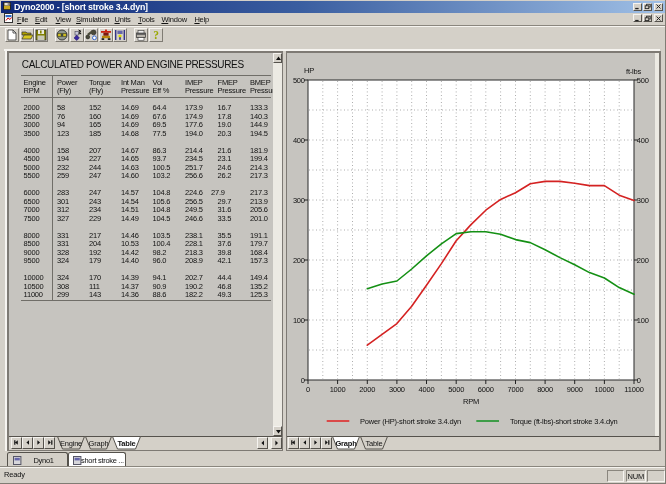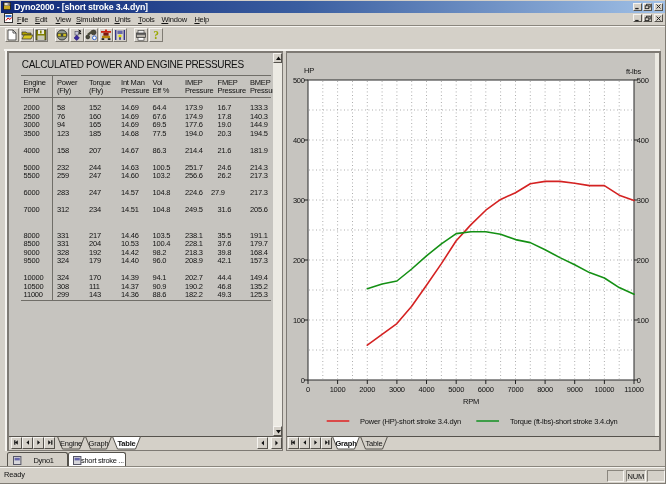--- a/index.html
+++ b/index.html
@@ -181,20 +181,30 @@
 <div class="a" style="left:0;top:92.85000000000002px;width:263px;height:8.5px">
       <span class="a" style="left:14.5px">4000</span>
       <span class="a" style="left:48.0px">158</span>
       <span class="a" style="left:80.0px">207</span>
       <span class="a" style="left:112.0px">14.67</span>
       <span class="a" style="left:143.5px">86.3</span>
       <span class="a" style="left:176.0px">214.4</span>
       <span class="a" style="left:208.5px">21.6</span>
       <span class="a" style="left:241.0px">181.9</span>
     </div>
+<div class="a" style="left:0;top:101.34px;width:263px;height:8.5px">
+      <span class="a" style="left:14.5px">4500</span>
+      <span class="a" style="left:48.0px">194</span>
+      <span class="a" style="left:80.0px">227</span>
+      <span class="a" style="left:112.0px">14.65</span>
+      <span class="a" style="left:143.5px">93.7</span>
+      <span class="a" style="left:176.0px">234.5</span>
+      <span class="a" style="left:208.5px">23.1</span>
+      <span class="a" style="left:241.0px">199.4</span>
+    </div>
 <div class="a" style="left:0;top:109.83000000000001px;width:263px;height:8.5px">
       <span class="a" style="left:14.5px">5000</span>
       <span class="a" style="left:48.0px">232</span>
       <span class="a" style="left:80.0px">244</span>
       <span class="a" style="left:112.0px">14.63</span>
       <span class="a" style="left:143.5px">100.5</span>
       <span class="a" style="left:176.0px">251.7</span>
       <span class="a" style="left:208.5px">24.6</span>
       <span class="a" style="left:241.0px">214.3</span>
     </div>
@@ -211,29 +221,49 @@
 <div class="a" style="left:0;top:135.3px;width:263px;height:8.5px">
       <span class="a" style="left:14.5px">6000</span>
       <span class="a" style="left:48.0px">283</span>
       <span class="a" style="left:80.0px">247</span>
       <span class="a" style="left:112.0px">14.57</span>
       <span class="a" style="left:143.5px">104.8</span>
       <span class="a" style="left:176.0px">224.6</span>
       <span class="a" style="left:202px">27.9</span>
       <span class="a" style="left:241.0px">217.3</span>
     </div>
+<div class="a" style="left:0;top:143.79000000000002px;width:263px;height:8.5px">
+      <span class="a" style="left:14.5px">6500</span>
+      <span class="a" style="left:48.0px">301</span>
+      <span class="a" style="left:80.0px">243</span>
+      <span class="a" style="left:112.0px">14.54</span>
+      <span class="a" style="left:143.5px">105.6</span>
+      <span class="a" style="left:176.0px">256.5</span>
+      <span class="a" style="left:208.5px">29.7</span>
+      <span class="a" style="left:241.0px">213.9</span>
+    </div>
 <div class="a" style="left:0;top:152.28px;width:263px;height:8.5px">
       <span class="a" style="left:14.5px">7000</span>
       <span class="a" style="left:48.0px">312</span>
       <span class="a" style="left:80.0px">234</span>
       <span class="a" style="left:112.0px">14.51</span>
       <span class="a" style="left:143.5px">104.8</span>
       <span class="a" style="left:176.0px">249.5</span>
       <span class="a" style="left:208.5px">31.6</span>
       <span class="a" style="left:241.0px">205.6</span>
+    </div>
+<div class="a" style="left:0;top:160.77px;width:263px;height:8.5px">
+      <span class="a" style="left:14.5px">7500</span>
+      <span class="a" style="left:48.0px">327</span>
+      <span class="a" style="left:80.0px">229</span>
+      <span class="a" style="left:112.0px">14.49</span>
+      <span class="a" style="left:143.5px">104.5</span>
+      <span class="a" style="left:176.0px">246.6</span>
+      <span class="a" style="left:208.5px">33.5</span>
+      <span class="a" style="left:241.0px">201.0</span>
     </div>
 <div class="a" style="left:0;top:177.75px;width:263px;height:8.5px">
       <span class="a" style="left:14.5px">8000</span>
       <span class="a" style="left:48.0px">331</span>
       <span class="a" style="left:80.0px">217</span>
       <span class="a" style="left:112.0px">14.46</span>
       <span class="a" style="left:143.5px">103.5</span>
       <span class="a" style="left:176.0px">238.1</span>
       <span class="a" style="left:208.5px">35.5</span>
       <span class="a" style="left:241.0px">191.1</span>

